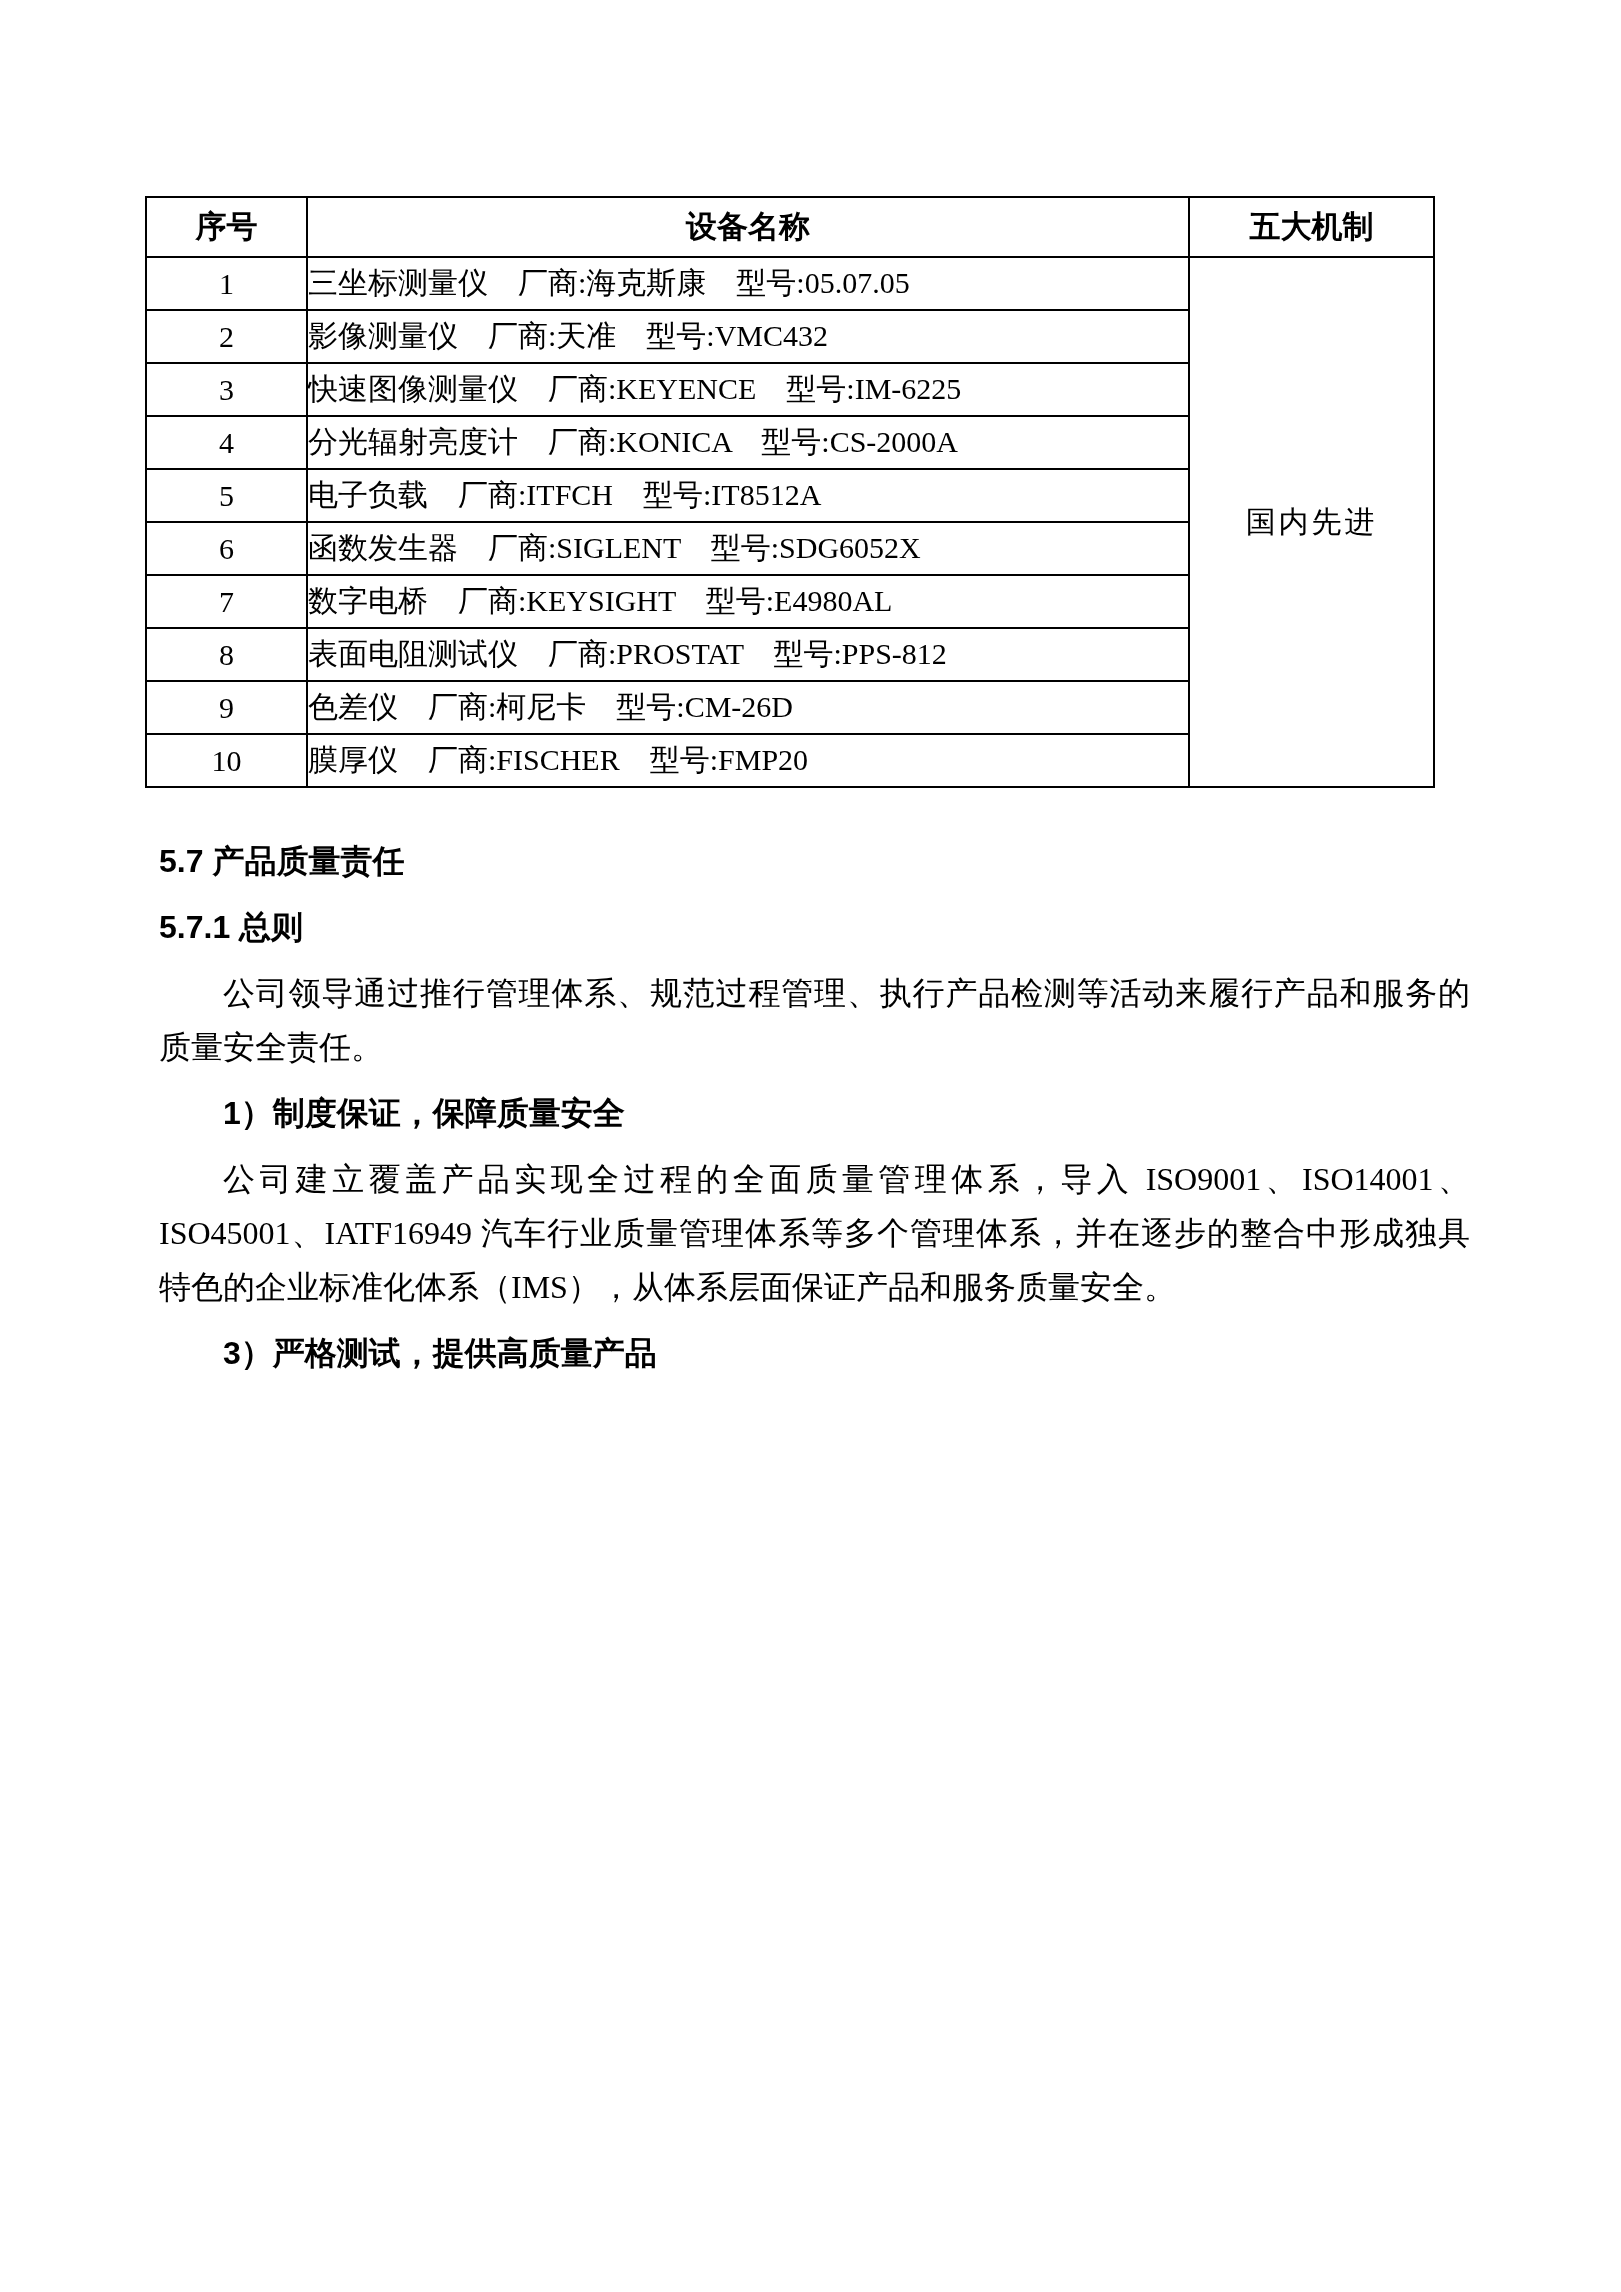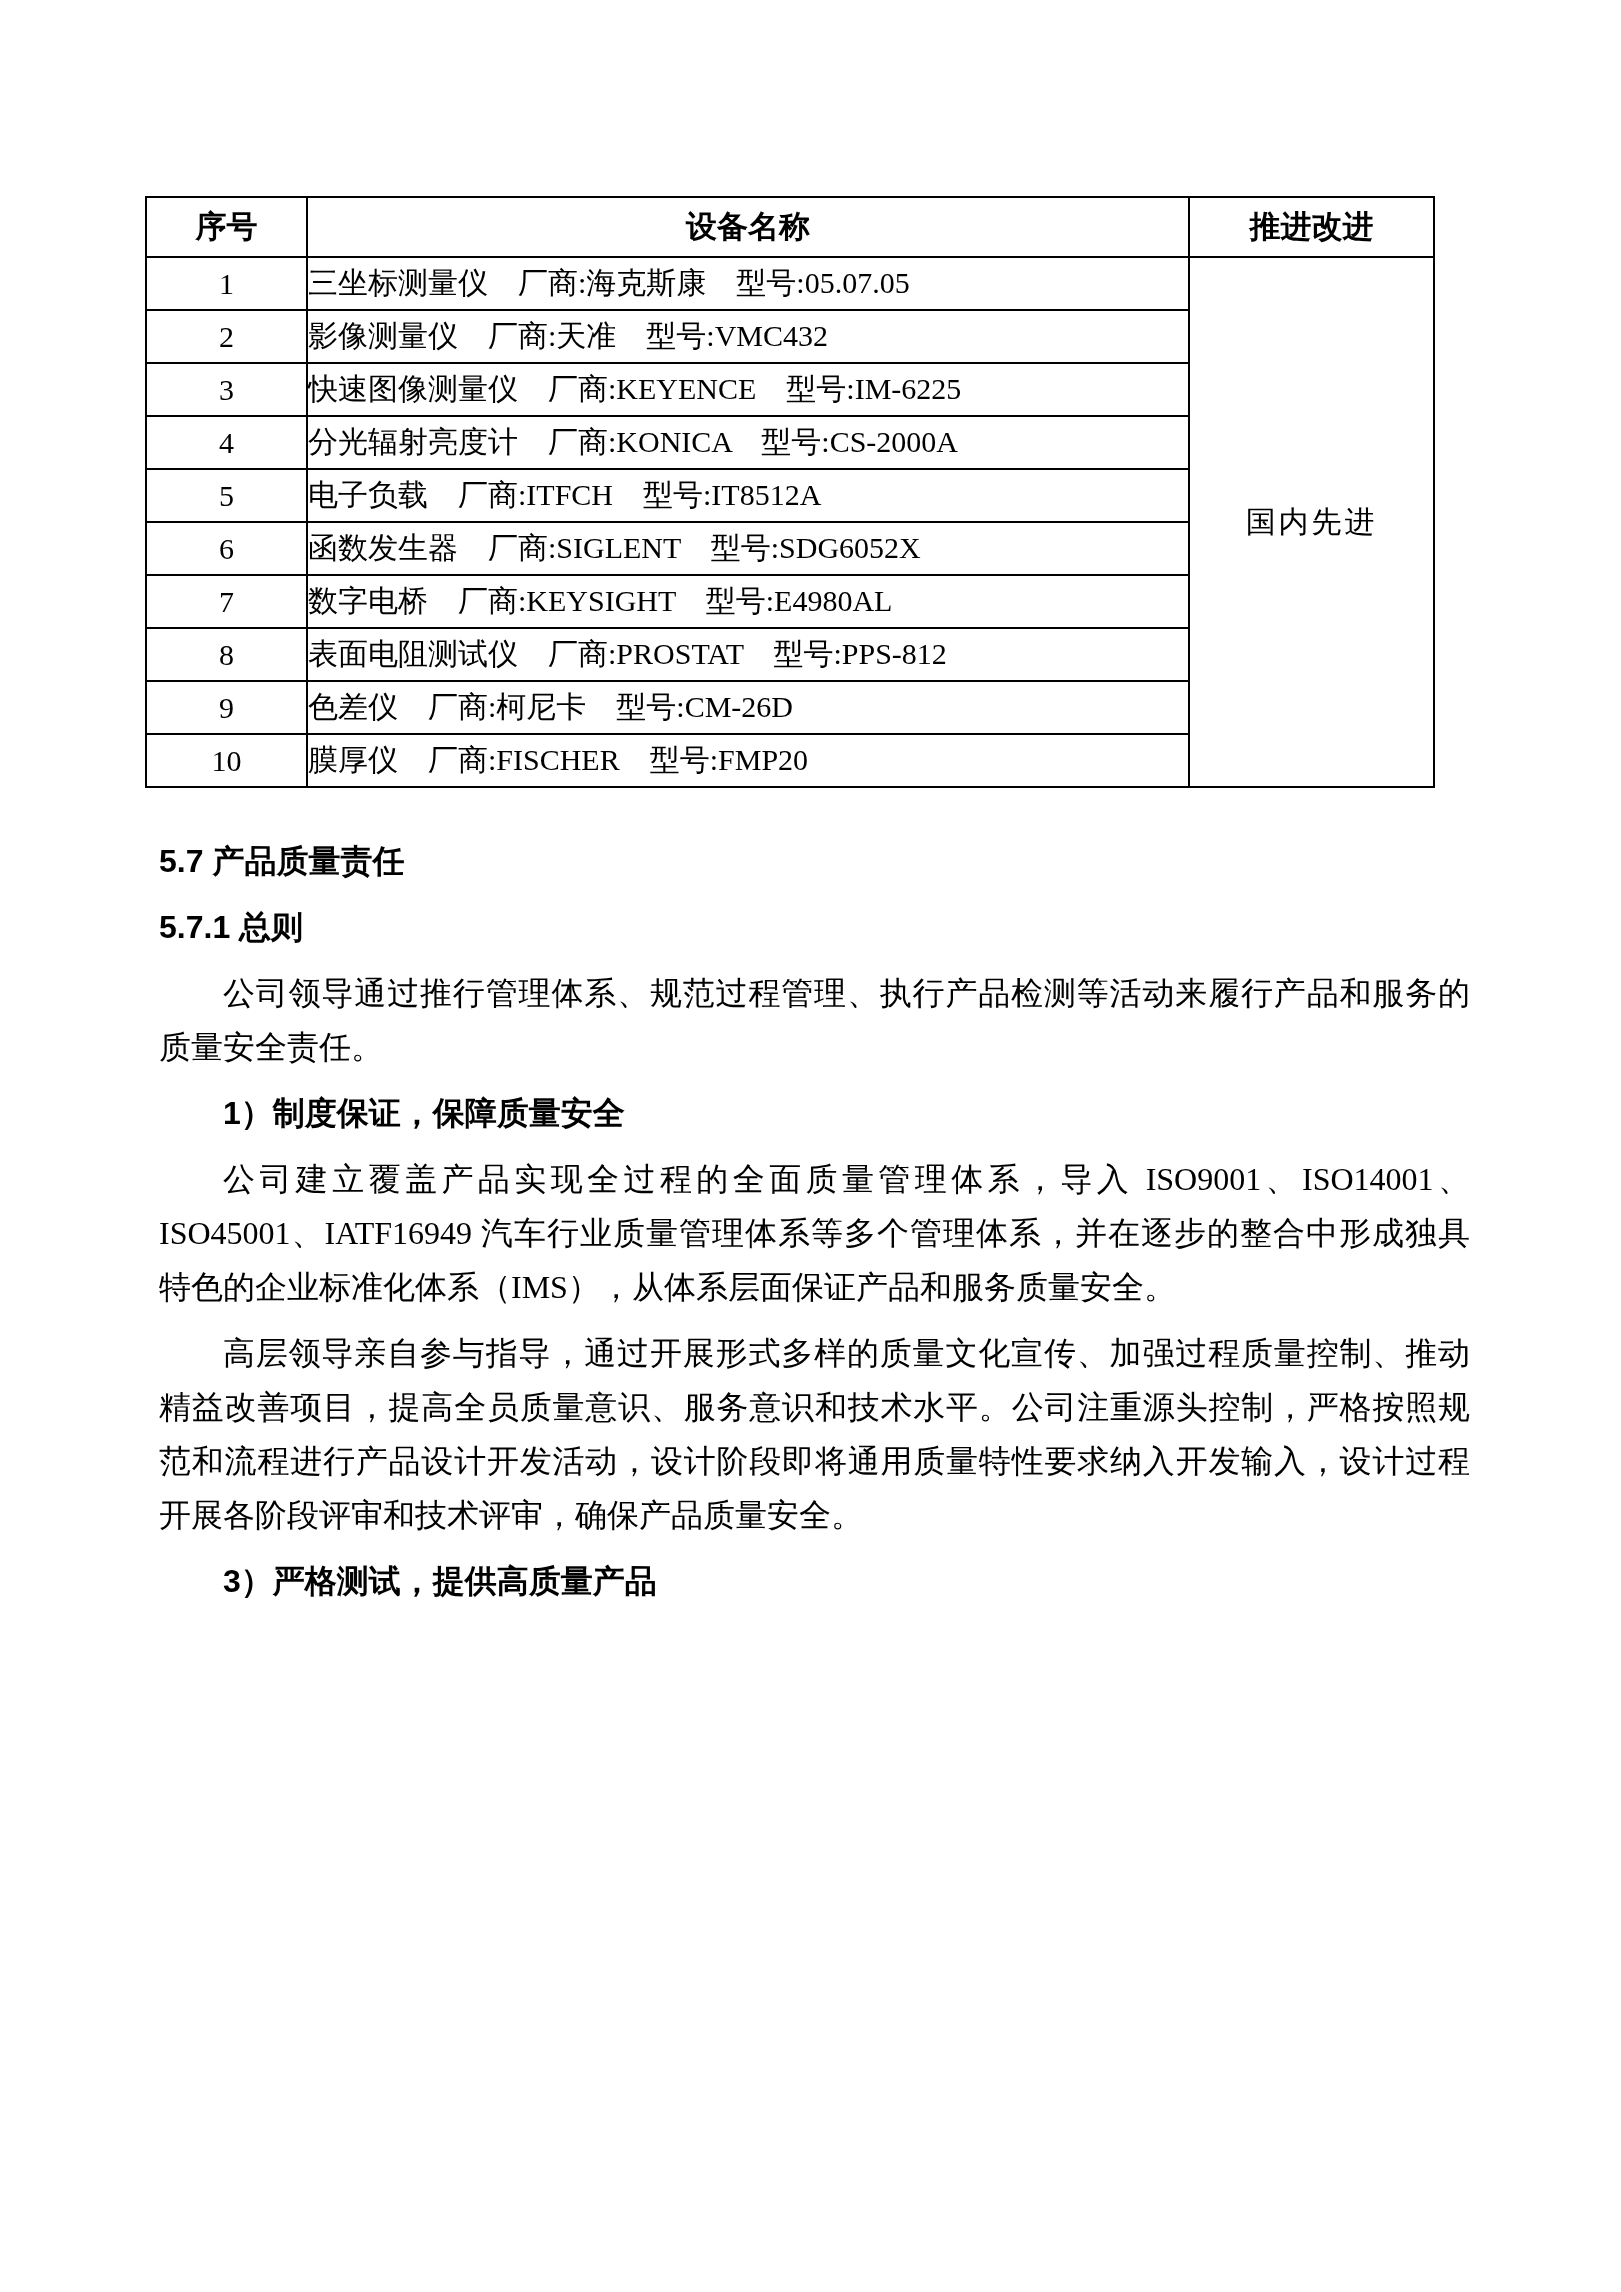--- a/index.html
+++ b/index.html
@@ -118,21 +118,21 @@
     <table class="equipment">
       <colgroup>
         <col class="c-no">
         <col class="c-name">
         <col class="c-level">
       </colgroup>
       <thead>
         <tr>
           <th>序号</th>
           <th>设备名称</th>
-          <th>推进改进</th>
+          <th>五大机制</th>
         </tr>
       </thead>
       <tbody>
           <tr>
       <td class="cell-no">1</td>
       <td class="cell-name">三坐标测量仪　厂商:海克斯康　型号:05.07.05</td>
     <td class="cell-level" rowspan="10">国内先进</td>
           </tr>
           <tr>
       <td class="cell-no">2</td>
@@ -173,20 +173,19 @@
         </tbody>
     </table>
   </div>
 
   <div class="content">
     <p class="h-sec">5.7 产品质量责任</p>
     <p class="h-sec">5.7.1 总则</p>
     <p class="para">公司领导通过推行管理体系、规范过程管理、执行产品检测等活动来履行产品和服务的质量安全责任。</p>
     <p class="h-sub">1）制度保证，保障质量安全</p>
     <p class="para">公司建立覆盖产品实现全过程的全面质量管理体系，导入 ISO9001、ISO14001、ISO45001、IATF16949 汽车行业质量管理体系等多个管理体系，并在逐步的整合中形成独具特色的企业标准化体系（IMS），从体系层面保证产品和服务质量安全。</p>
-    <p class="para">高层领导亲自参与指导，通过开展形式多样的质量文化宣传、加强过程质量控制、推动精益改善项目，提高全员质量意识、服务意识和技术水平。公司注重源头控制，严格按照规范和流程进行产品设计开发活动，设计阶段即将通用质量特性要求纳入开发输入，设计过程开展各阶段评审和技术评审，确保产品质量安全。</p>
     <p class="h-sub">3）严格测试，提供高质量产品</p>
   </div>
 
   <div class="page-number">16</div>
 
 </div>
 
 
 </body></html>

